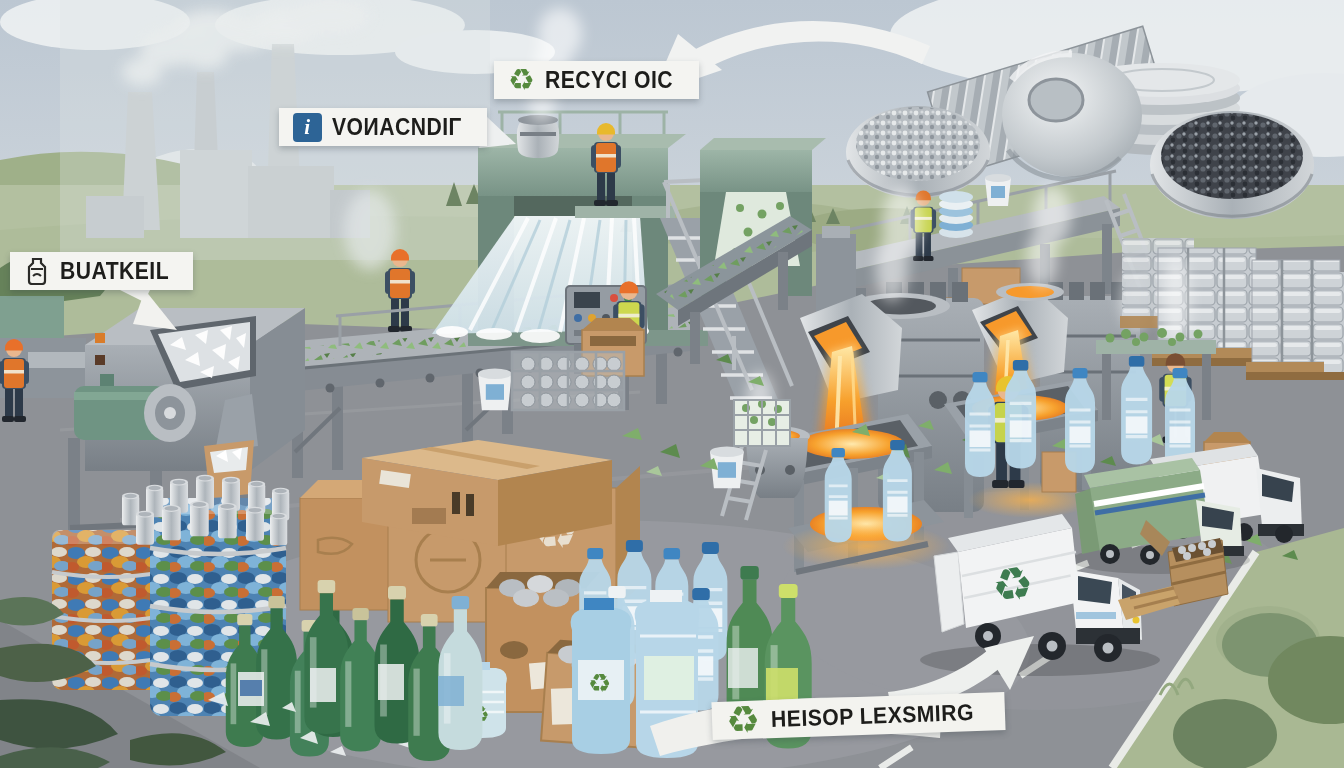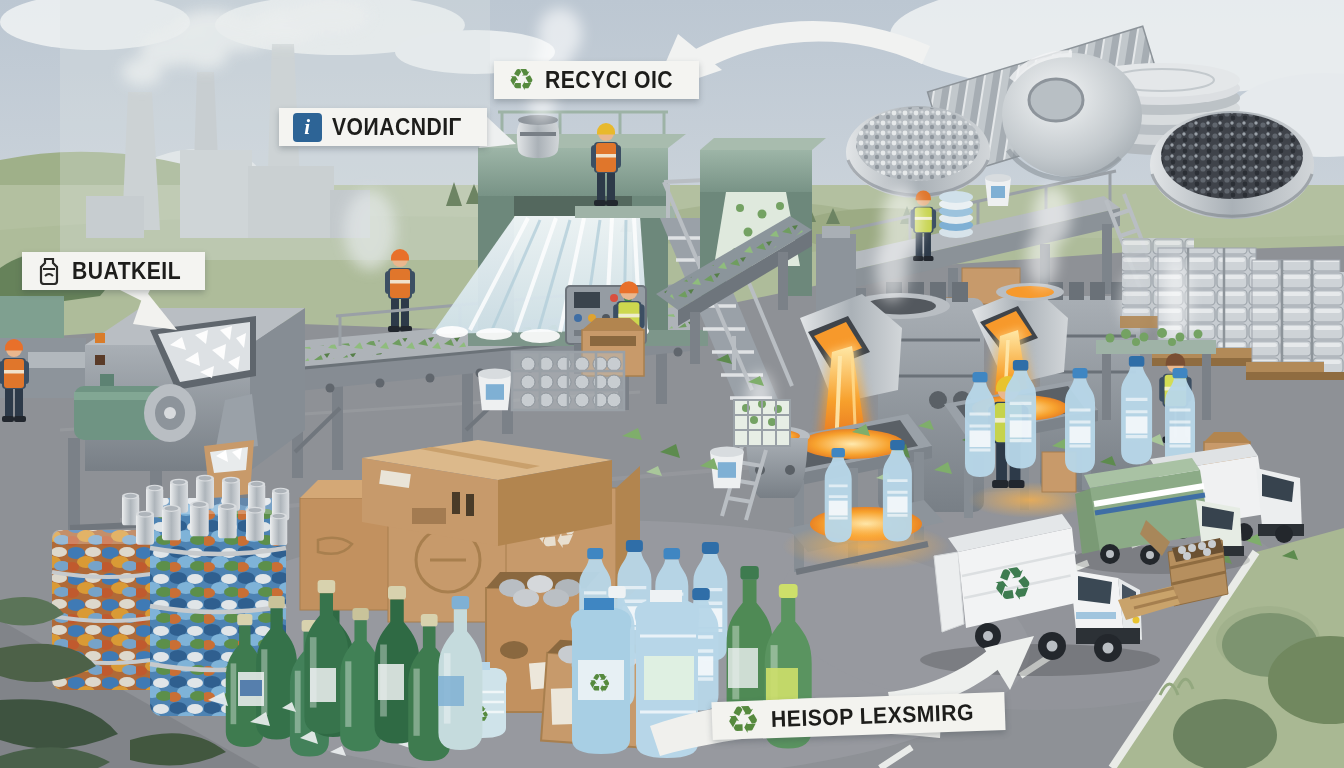--- a/index.html
+++ b/index.html
@@ -6,21 +6,21 @@
   .stage{position:relative;width:1344px;height:768px;overflow:hidden;
          font-family:"Liberation Sans",sans-serif;background:#c8d1d8;}
   svg.scene{position:absolute;left:0;top:0;}
   .label{position:absolute;display:flex;align-items:center;gap:10px;
          background:#f4f4f1;color:#1d1d1b;font-weight:700;
          padding:4px 14px;height:30px;font-size:23px;letter-spacing:.5px;
          box-shadow:0 3px 6px rgba(50,60,70,.28);white-space:nowrap;}
   .label .txt{transform:scaleX(.92);transform-origin:left center;}
   #label-recycling{left:494px;top:61px;}
   #label-washing{left:279px;top:108px;}
-  #label-crusher{left:10px;top:252px;margin-left:12px;}
+  #label-crusher{left:10px;top:252px;}
   #label-collection{left:712px;top:697px;transform:rotate(-2deg);background:#f3f3ef;}
   .recycle-glyph{color:#568a3e;font-size:30px;font-weight:400;line-height:1;
                  font-family:"DejaVu Sans",sans-serif;}
   .info-badge{width:29px;height:29px;background:#2d6496;color:#fff;border-radius:4px;
               display:flex;align-items:center;justify-content:center;
               font:italic 700 21px "Liberation Serif",serif;flex:0 0 auto;}
   .bag-badge{display:flex;align-items:center;flex:0 0 auto;}
   text.glyph{font-family:"DejaVu Sans",sans-serif;}
 </style>
 </head>

